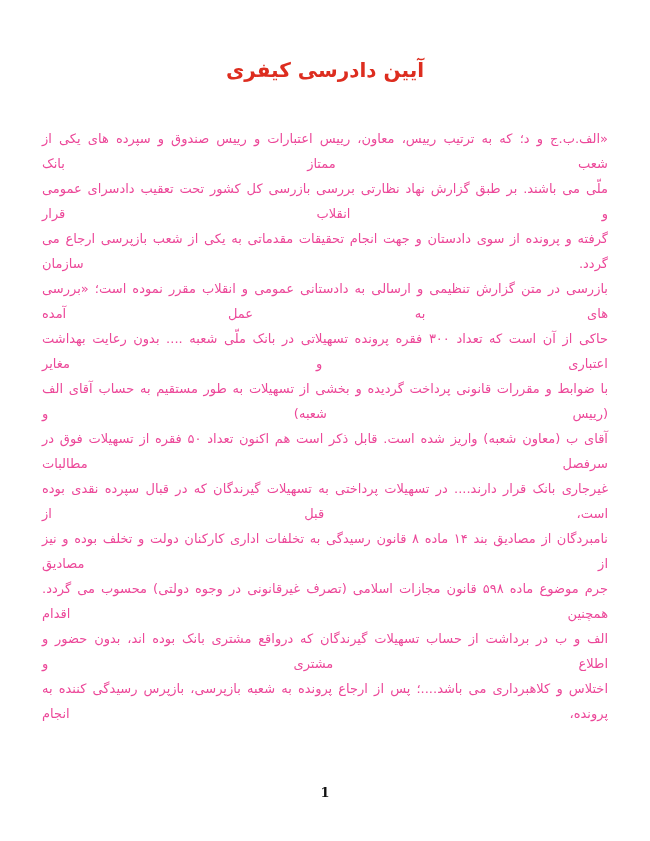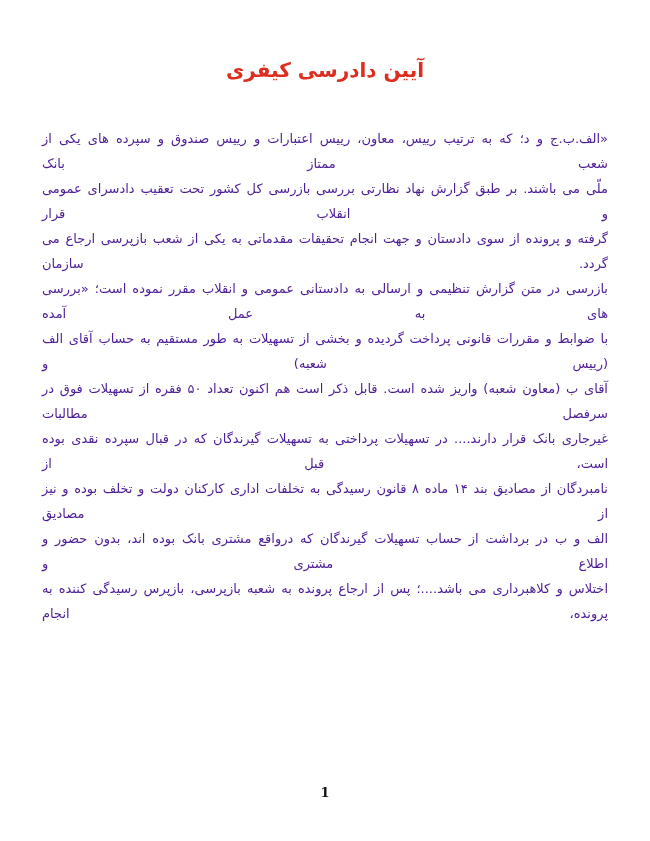--- a/index.html
+++ b/index.html
@@ -26,21 +26,21 @@
     letter-spacing: 0;
     direction: rtl;
   }
   .body-text {
     margin: 44px 42px 0 42px;
     direction: rtl;
   }
   .text-line {
     font-size: 13px;
     line-height: 25px;
-    color: #4c1d95;
+    color: #ec4899;
     text-align: justify;
     text-align-last: justify;
     word-spacing: 1px;
     direction: rtl;
   }
   .page-number {
     position: absolute;
     top: 777px;
     left: 0;
     right: 0;
@@ -55,22 +55,24 @@
 <body>
 
 <div class="page">
   <h1 class="doc-title" style="color: rgb(221, 45, 31);">آیین دادرسی کیفری</h1>
 
   <div class="body-text">
       <div class="text-line">«الف.ب.ج و د؛ که به ترتیب رییس، معاون، رییس اعتبارات و رییس صندوق و سپرده های یکی از شعب ممتاز بانک</div>
       <div class="text-line">ملّی می باشند. بر طبق گزارش نهاد نظارتی بررسی بازرسی کل کشور تحت تعقیب دادسرای عمومی و انقلاب قرار</div>
       <div class="text-line">گرفته و پرونده از سوی دادستان و جهت انجام تحقیقات مقدماتی به یکی از شعب بازپرسی ارجاع می گردد. سازمان</div>
       <div class="text-line">بازرسی در متن گزارش تنظیمی و ارسالی به دادستانی عمومی و انقلاب مقرر نموده است؛ «بررسی های به عمل آمده</div>
+      <div class="text-line">حاکی از آن است که تعداد ۳۰۰ فقره پرونده تسهیلاتی در بانک ملّی شعبه .... بدون رعایت بهداشت اعتباری و مغایر</div>
       <div class="text-line">با ضوابط و مقررات قانونی پرداخت گردیده و بخشی از تسهیلات به طور مستقیم به حساب آقای الف (رییس شعبه) و</div>
       <div class="text-line">آقای ب (معاون شعبه) واریز شده است. قابل ذکر است هم اکنون تعداد ۵۰ فقره از تسهیلات فوق در سرفصل مطالبات</div>
       <div class="text-line">غیرجاری بانک قرار دارند.... در تسهیلات پرداختی به تسهیلات گیرندگان که در قبال سپرده نقدی بوده است، قبل از</div>
       <div class="text-line">نامبردگان از مصادیق بند ۱۴ ماده ۸ قانون رسیدگی به تخلفات اداری کارکنان دولت و تخلف بوده و نیز از مصادیق</div>
+      <div class="text-line">جرم موضوع ماده ۵۹۸ قانون مجازات اسلامی (تصرف غیرقانونی در وجوه دولتی) محسوب می گردد. همچنین اقدام</div>
       <div class="text-line">الف و ب در برداشت از حساب تسهیلات گیرندگان که درواقع مشتری بانک بوده اند، بدون حضور و اطلاع مشتری و</div>
       <div class="text-line">اختلاس و کلاهبرداری می باشد....؛ پس از ارجاع پرونده به شعبه بازپرسی، بازپرس رسیدگی کننده به پرونده، انجام</div>
     </div>
 
   <div class="page-number">1</div>
 </div>
 
 </body></html>

